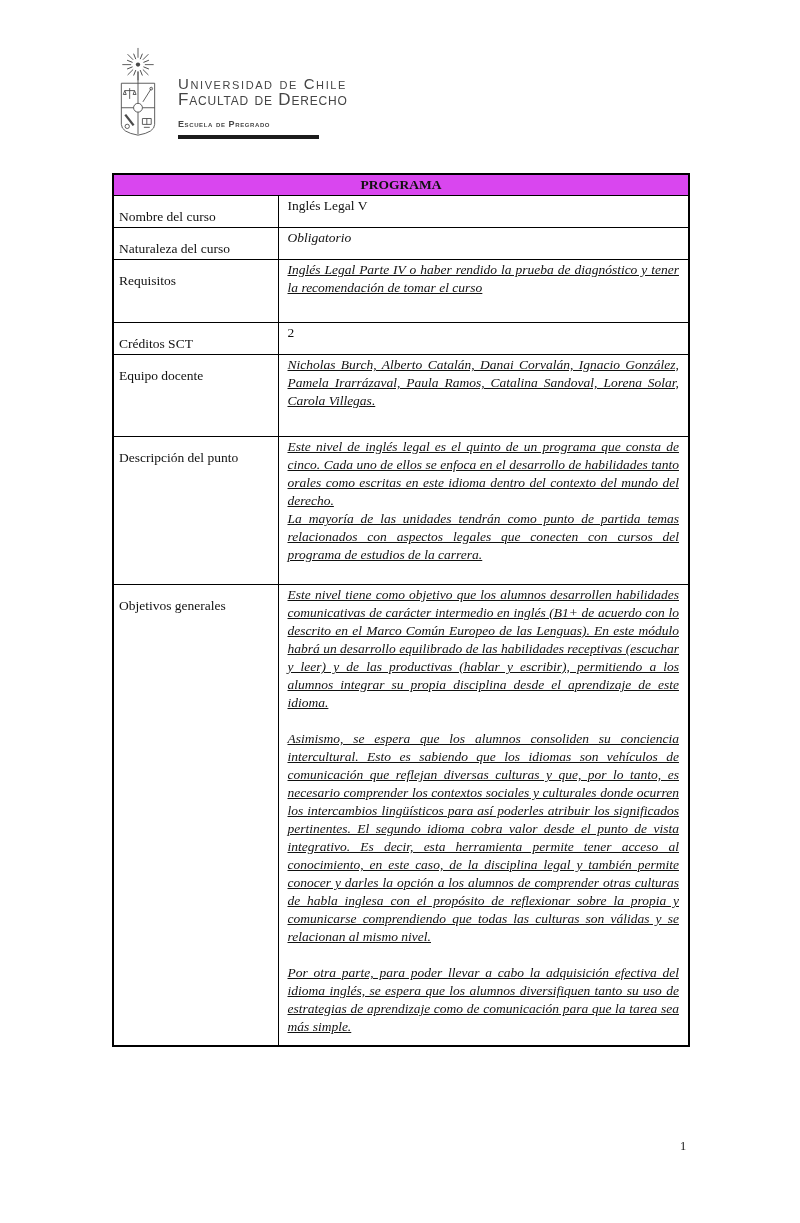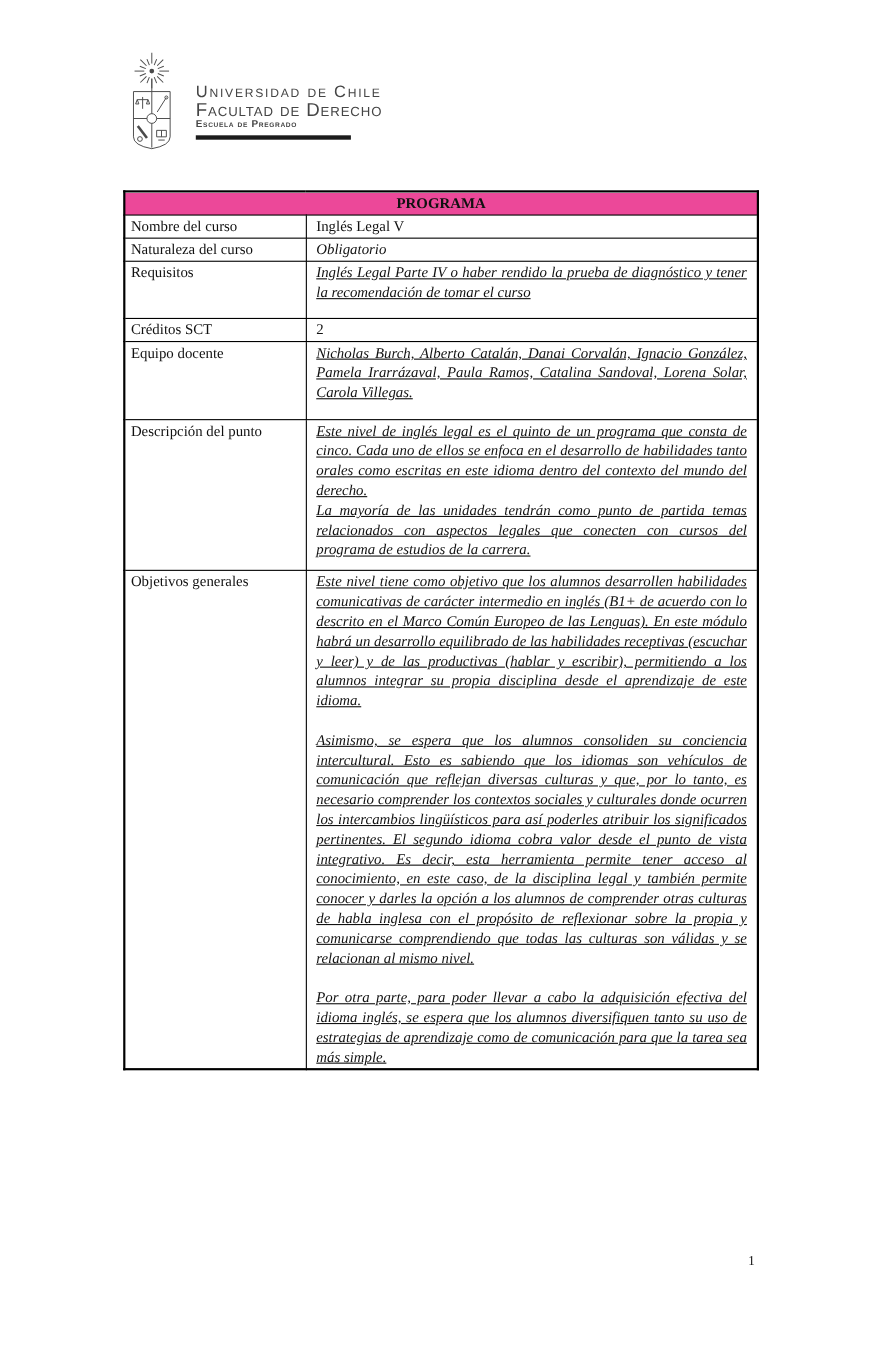--- a/index.html
+++ b/index.html
@@ -11,43 +11,43 @@
     color:#111111;
     overflow:hidden;
   }
 
   
   .letterhead{position:absolute;left:113px;top:46px;display:flex;align-items:flex-start;}
   .crest{width:50px;height:98px;flex:0 0 auto;}
   .lh-text{margin-left:15px;padding-top:30px;font-family:"Liberation Sans","DejaVu Sans",sans-serif;color:#454545;}
   .lh-uni{font-size:15px;letter-spacing:1.6px;font-variant:small-caps;line-height:16px;}
   .lh-fac{font-size:17px;letter-spacing:0.8px;font-variant:small-caps;line-height:15px;}
-  .lh-school{font-size:9px;letter-spacing:0.6px;font-variant:small-caps;font-weight:bold;line-height:11px;}
+  .lh-school{font-size:9px;letter-spacing:0.6px;font-variant:small-caps;font-weight:bold;line-height:11px;margin-top:12px;}
   .lh-rule{width:141px;height:4px;background:#1c1c1c;margin-top:5px;}
 
   
   .program-table{
     position:absolute;left:112px;top:173px;width:576px;
     border-collapse:collapse;table-layout:fixed;
     font-size:13.5px;line-height:18px;
   }
   .program-table td{
     border:1px solid #000000;
     vertical-align:top;
     overflow:hidden;
   }
   .program-table{border:2px solid #000000;}
   col.c1{width:165px;}
   col.c2{width:411px;}
   td.title{
-    background:#ec4899;
+    background:#d946ef;
     text-align:center;font-weight:bold;
     height:15px;padding:1px 4px;
   }
-  td.lbl{padding:1px 4px 1px 5px;}
+  td.lbl{padding:12px 4px 1px 5px;}
   td.val{padding:1px 9px 1px 9px;}
   td.center{text-align:left;}
   .it{font-style:italic;margin-left:40px;}
   td.just{text-align:justify;text-decoration:underline;}
   .h-sm{height:15px;}
   .h-req{height:49px;}
   .h-team{height:68px;}
   .h-desc{height:134px;}
   .h-obj{height:447px;}
   .val p{margin:0;}

